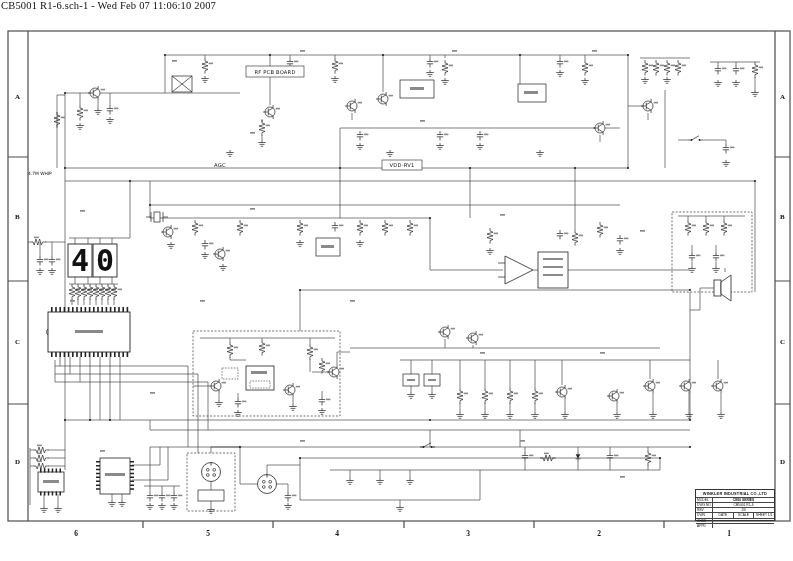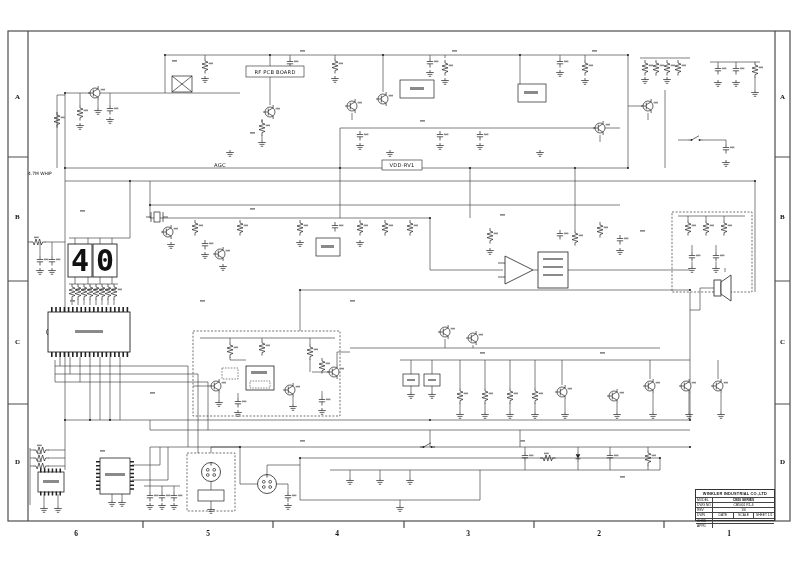--- a/index.html
+++ b/index.html
@@ -27,20 +27,21 @@
   .tb-cell:first-child{border-left:none;}
   .tb-label{width:16px;flex:none;}
   .tb-val{flex:1;text-align:center;padding-left:0;}
   .tb-bold{font-weight:bold;}
 </style>
 </head>
 <body>
 
 <div class="stage">
 
+  <div class="header-title">CB5001 R1-6.sch-1 - Wed Feb 07 11:06:10 2007</div>
 
   <svg width="793" height="561" viewBox="0 0 793 561">
 
     <defs>
       <g id="resV" stroke="#222" stroke-width="0.7" fill="none">
         <path d="M0,0 v3 l3,1.2 -6,1.8 6,1.8 -6,1.8 6,1.8 -3,1.2 v3"></path>
         <rect x="3.6" y="4.6" width="4.4" height="1.6" fill="#8a8a8a" stroke="none"></rect>
       </g>
       <g id="resH" stroke="#222" stroke-width="0.7" fill="none">
         <path d="M0,0 h3 l1.2,3 1.8,-6 1.8,6 1.8,-6 1.8,6 1.2,-3 h3"></path>

